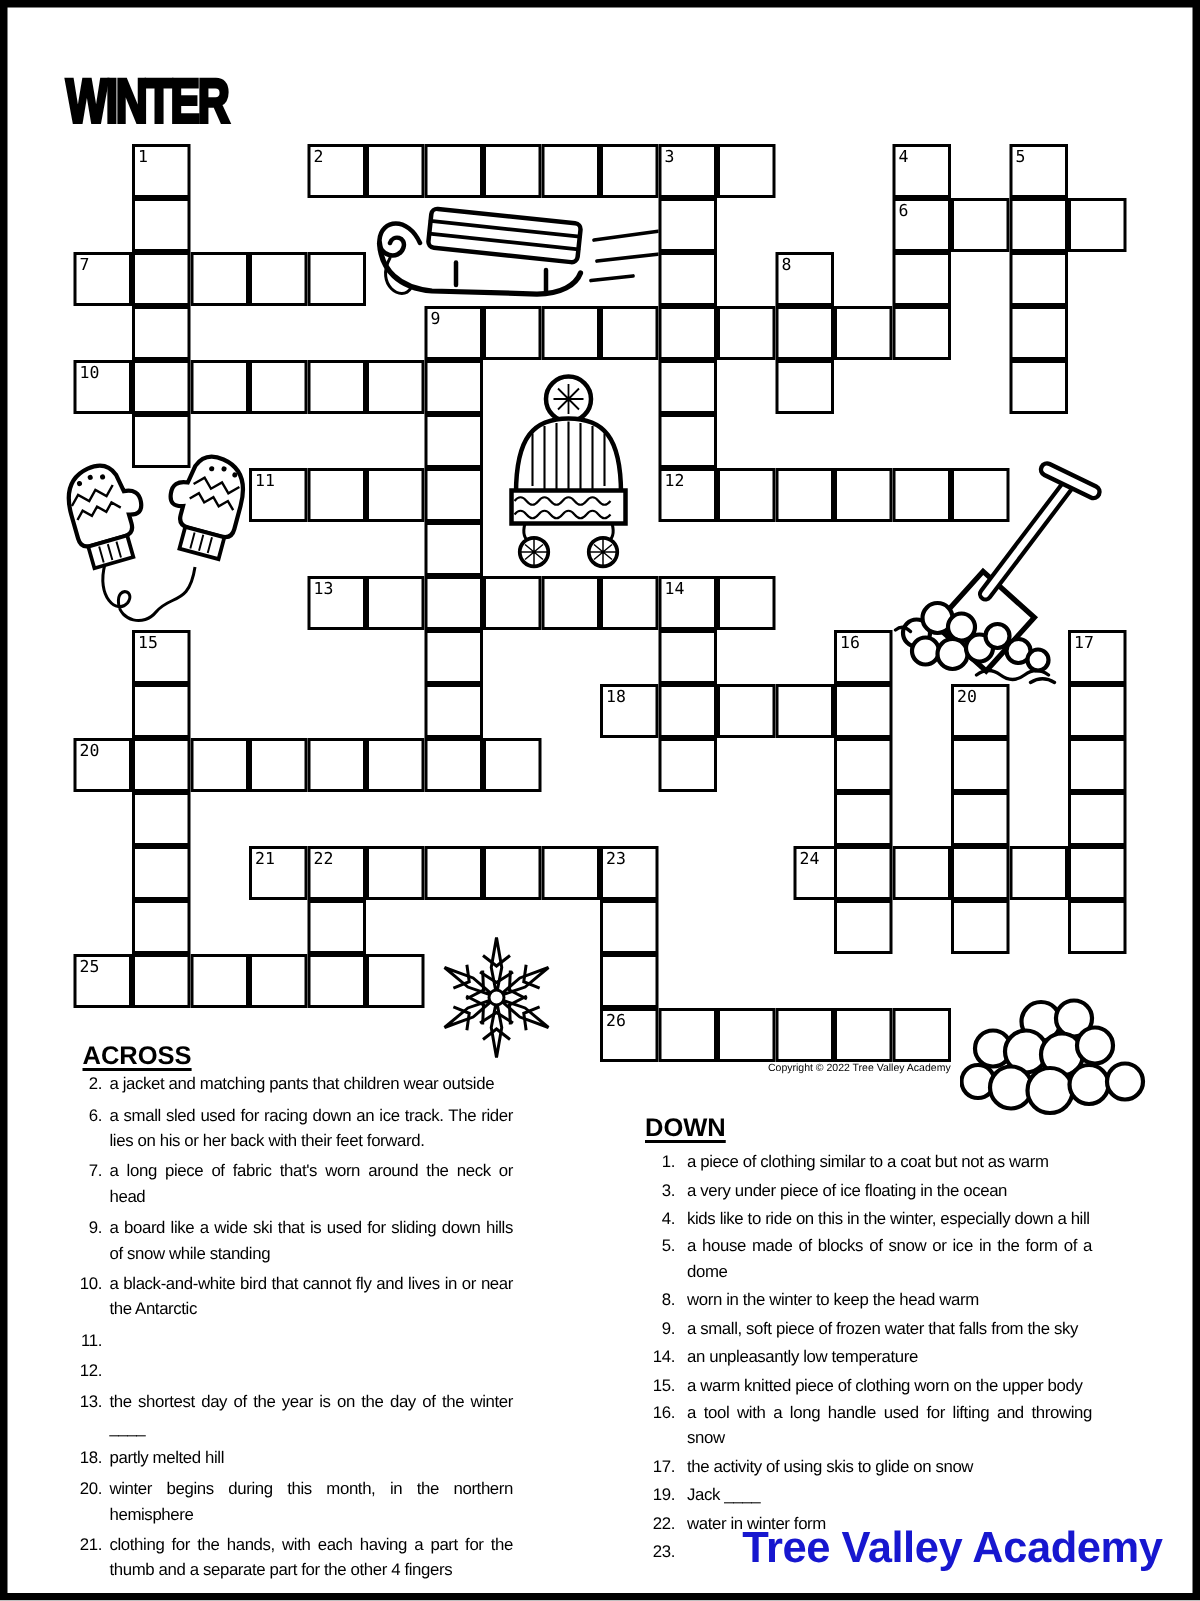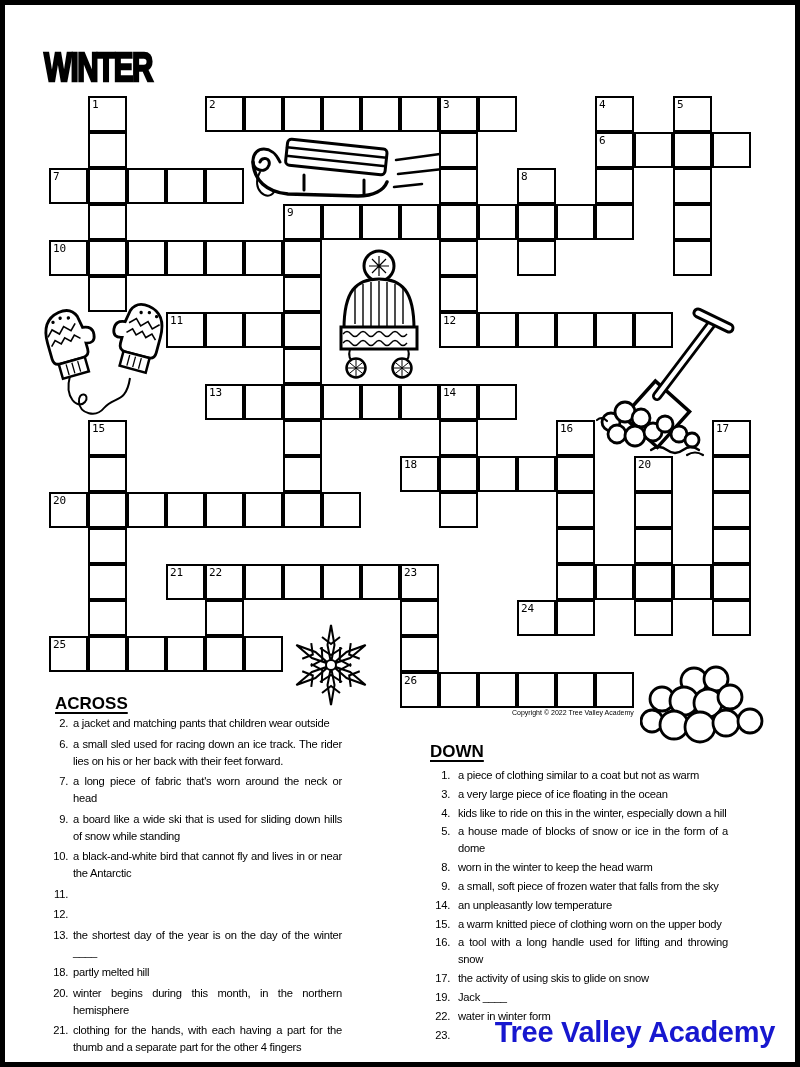--- a/index.html
+++ b/index.html
@@ -301,21 +301,21 @@
       <div class="cell" style="left: 156px; top: 468px;">
         <span class="num">22</span>
       </div>
       <div class="cell" style="left: 195px; top: 468px;"></div>
       <div class="cell" style="left: 234px; top: 468px;"></div>
       <div class="cell" style="left: 273px; top: 468px;"></div>
       <div class="cell" style="left: 312px; top: 468px;"></div>
       <div class="cell" style="left: 351px; top: 468px;">
         <span class="num">23</span>
       </div>
-      <div class="cell" style="left: 468px; top: 468px; margin-top: 36px;">
+      <div class="cell" style="left: 480px; top: 468px;">
         <span class="num">24</span>
       </div>
       <div class="cell" style="left: 507px; top: 468px;"></div>
       <div class="cell" style="left: 546px; top: 468px;"></div>
       <div class="cell" style="left: 585px; top: 468px;"></div>
       <div class="cell" style="left: 624px; top: 468px;"></div>
       <div class="cell" style="left: 663px; top: 468px;"></div>
       <div class="cell" style="left: 0px; top: 540px;">
         <span class="num">25</span>
       </div>
@@ -445,21 +445,21 @@
 
   <div class="section down-sec">
     <div class="heading">DOWN</div>
     <ol class="clues">
         <li class="clue">
           <span class="cnum">1.</span>
           <span class="ctext">a piece of clothing similar to a coat but not as warm</span>
         </li>
         <li class="clue">
           <span class="cnum">3.</span>
-          <span class="ctext">a very large piece of ice floating in the ocean</span>
+          <span class="ctext">a very under piece of ice floating in the ocean</span>
         </li>
         <li class="clue">
           <span class="cnum">4.</span>
           <span class="ctext">kids like to ride on this in the winter, especially down a hill</span>
         </li>
         <li class="clue">
           <span class="cnum">5.</span>
           <span class="ctext">a house made of blocks of snow or ice in the form of a dome</span>
         </li>
         <li class="clue">

